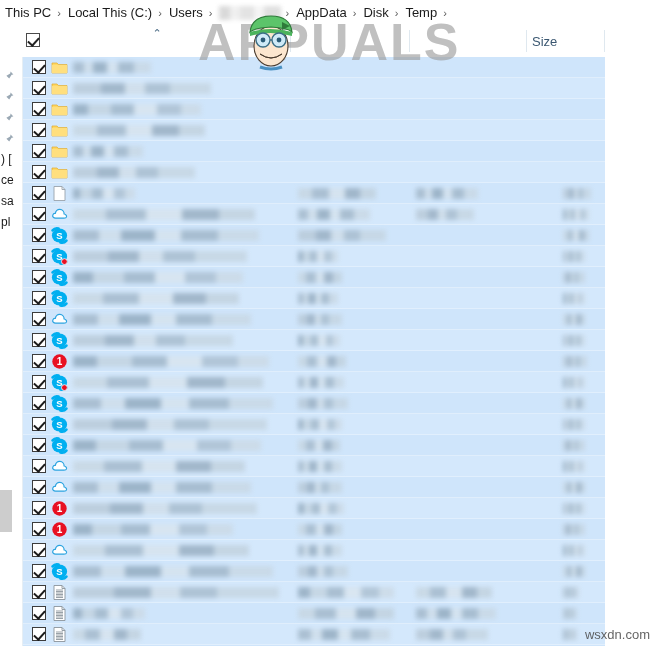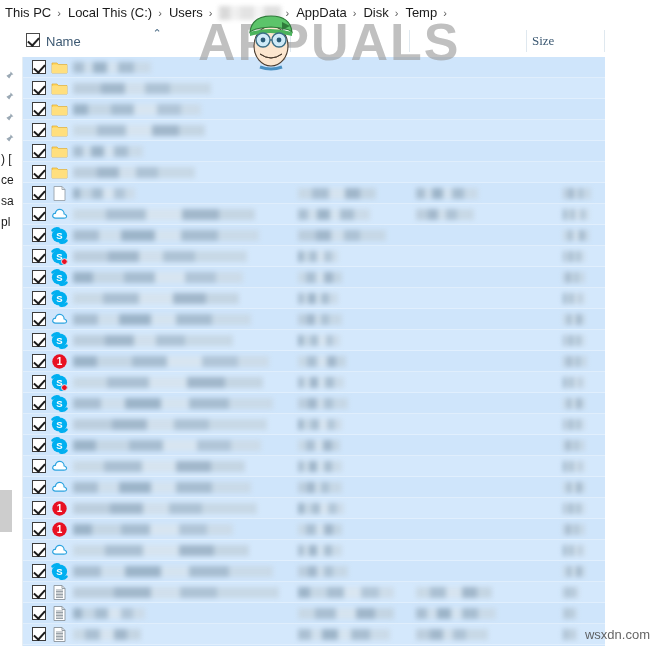--- a/index.html
+++ b/index.html
@@ -152,24 +152,21 @@
     <span class="crumb-sep">›</span>
     <span class="crumb">AppData</span>
     <span class="crumb-sep">›</span>
     <span class="crumb">Disk</span>
     <span class="crumb-sep">›</span>
     <span class="crumb">Temp</span>
     <span class="crumb-sep">›</span>
   </div>
 
   <div class="colheader">
-    <div class="col" style="left:46px;width:245px;">
-      <span class="lbl">Name</span>
-    </div>
-    <div class="col" style="left:532px;width:72px;font-family:Liberation Serif, serif;">
+    <div class="col" style="left:532px;width:72px;">
       <span class="lbl">Size</span>
     </div>
     <div class="col-divider" style="left:290px;"></div>
     <div class="col-divider" style="left:409px;"></div>
     <div class="col-divider" style="left:526px;"></div>
     <div class="col-divider" style="left:604px;"></div>
   </div>
   <div class="hdr-check"></div>
   <div class="sort-caret">⌃</div>
 

